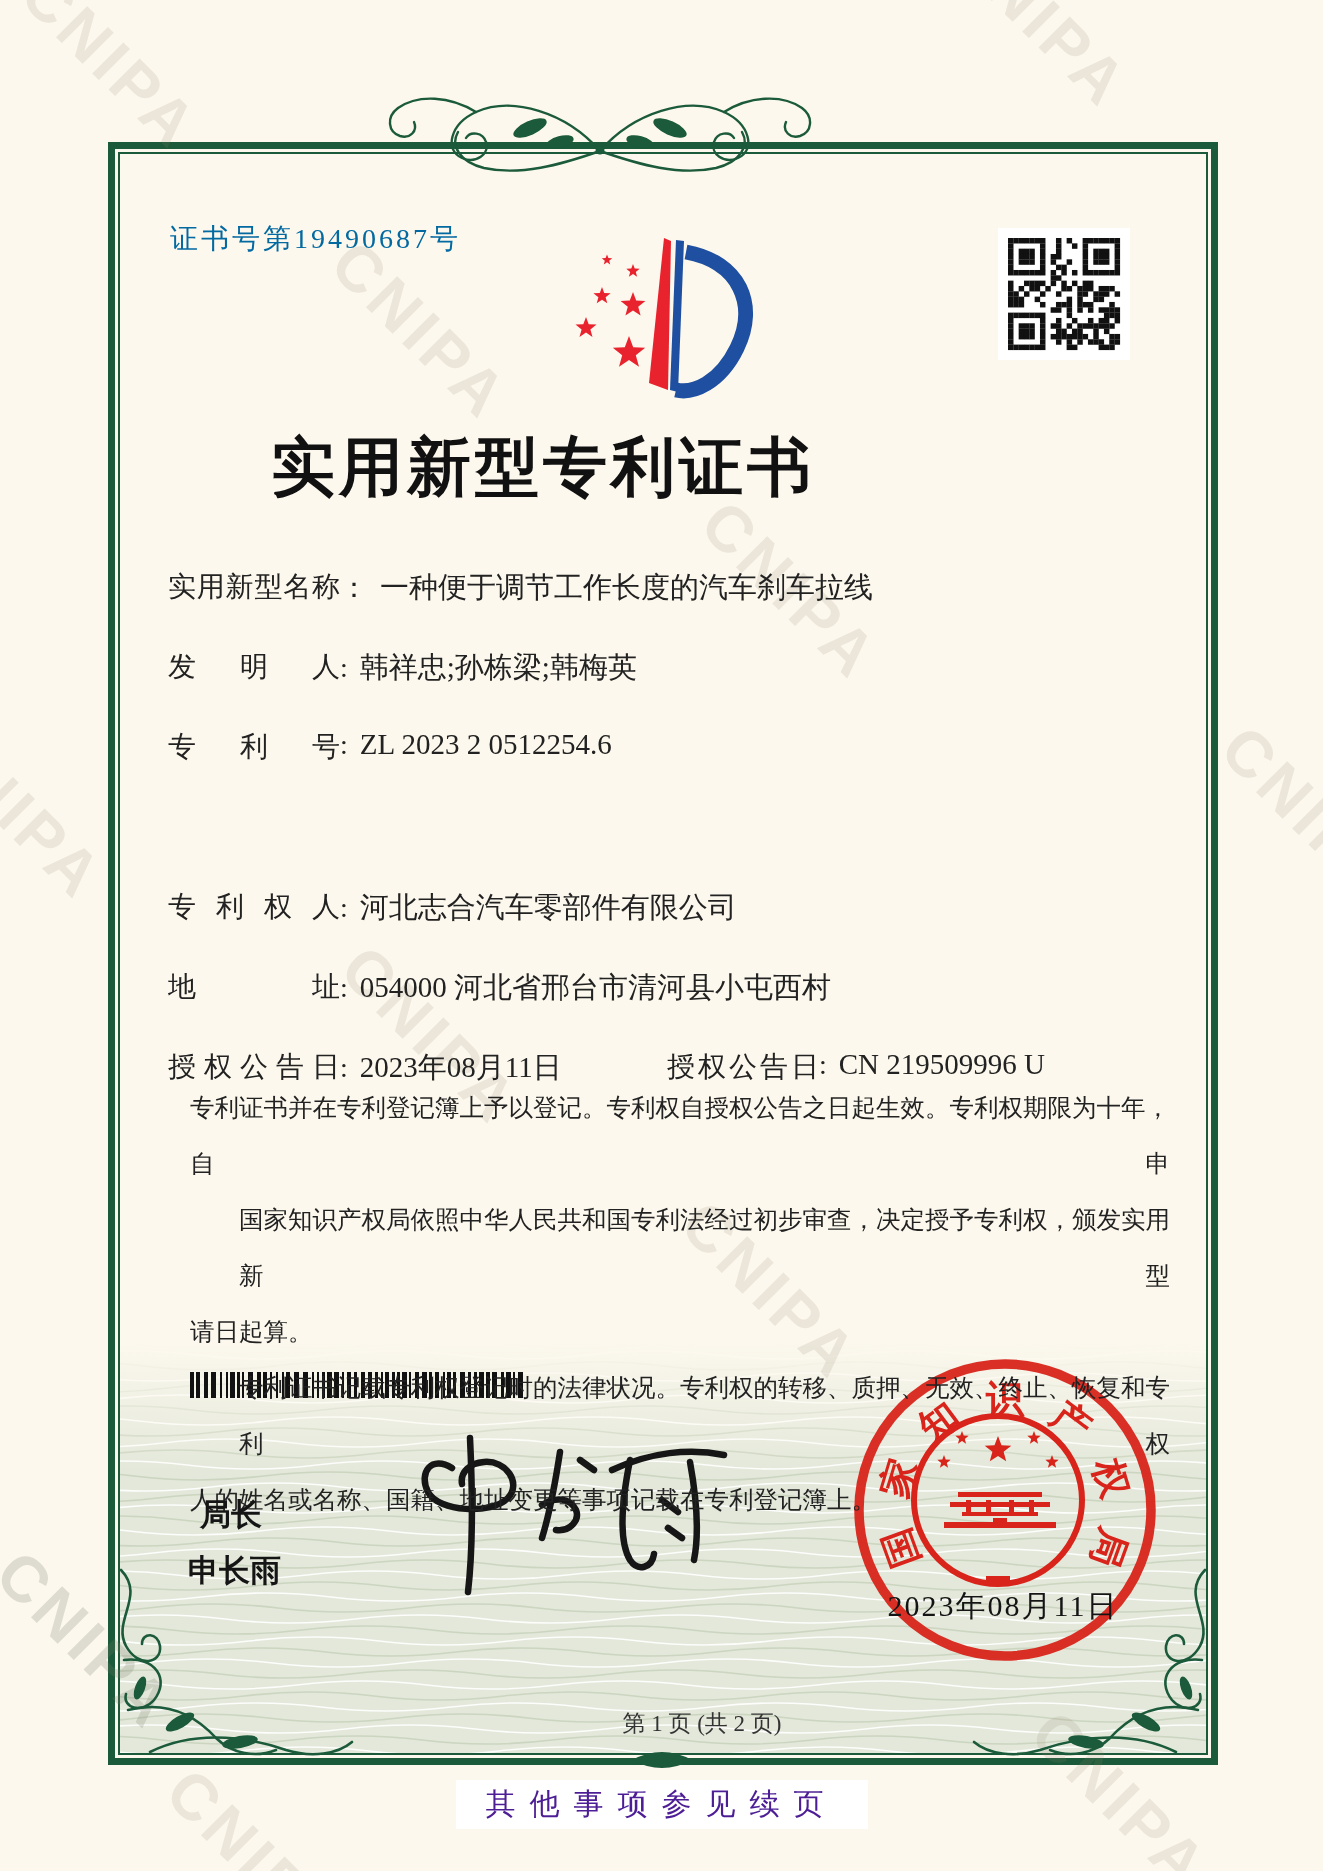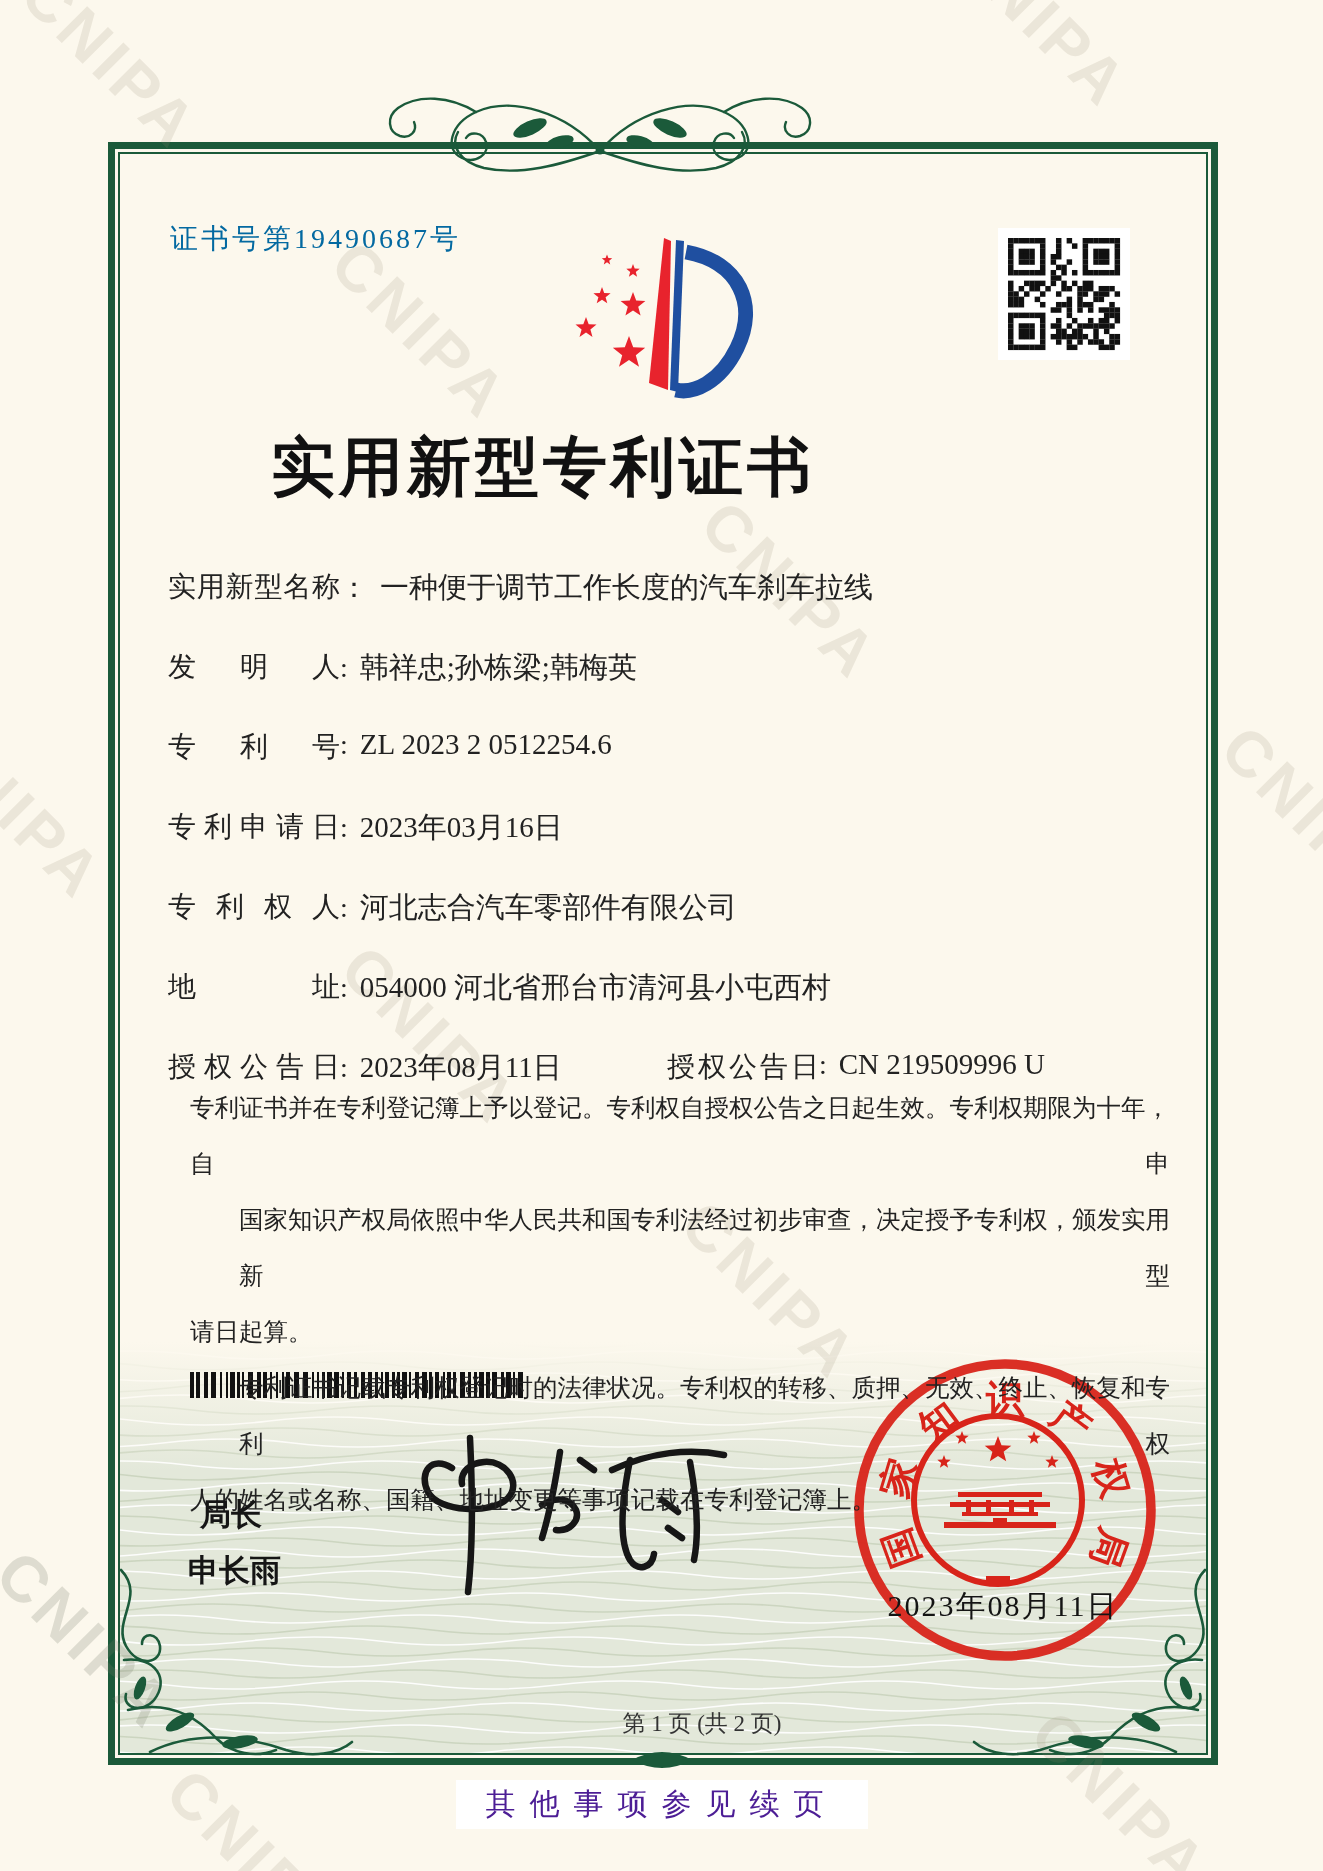--- a/index.html
+++ b/index.html
@@ -512,23 +512,20 @@
 
   <div class="abs frow" style="top:568px">
     <span class="flabel">实用新型名称</span><span class="fsep">：</span><span class="fval">一种便于调节工作长度的汽车刹车拉线</span>
   </div>
   <div class="abs frow" style="top:648px">
     <span class="flabel">发明人</span><span class="fsep">:</span><span class="fval">韩祥忠;孙栋梁;韩梅英</span>
   </div>
   <div class="abs frow" style="top:728px">
     <span class="flabel">专利号</span><span class="fsep">:</span><span class="fval">ZL 2023 2 0512254.6</span>
   </div>
-  <div class="abs frow" style="top:808px">
-    <span class="flabel">专利申请日</span><span class="fsep">:</span><span class="fval">2023年03月16日</span>
-  </div>
   <div class="abs frow" style="top:888px">
     <span class="flabel">专利权人</span><span class="fsep">:</span><span class="fval">河北志合汽车零部件有限公司</span>
   </div>
   <div class="abs frow" style="top:968px">
     <span class="flabel">地址</span><span class="fsep">:</span><span class="fval">054000 河北省邢台市清河县小屯西村</span>
   </div>
   <div class="abs frow" style="top:1048px">
     <span class="flabel">授权公告日</span><span class="fsep">:</span><span class="fval">2023年08月11日</span>
     <span class="g2">
       <span class="flabel">授权公告日</span><span class="fsep">:</span><span class="fval">CN 219509996 U</span>

